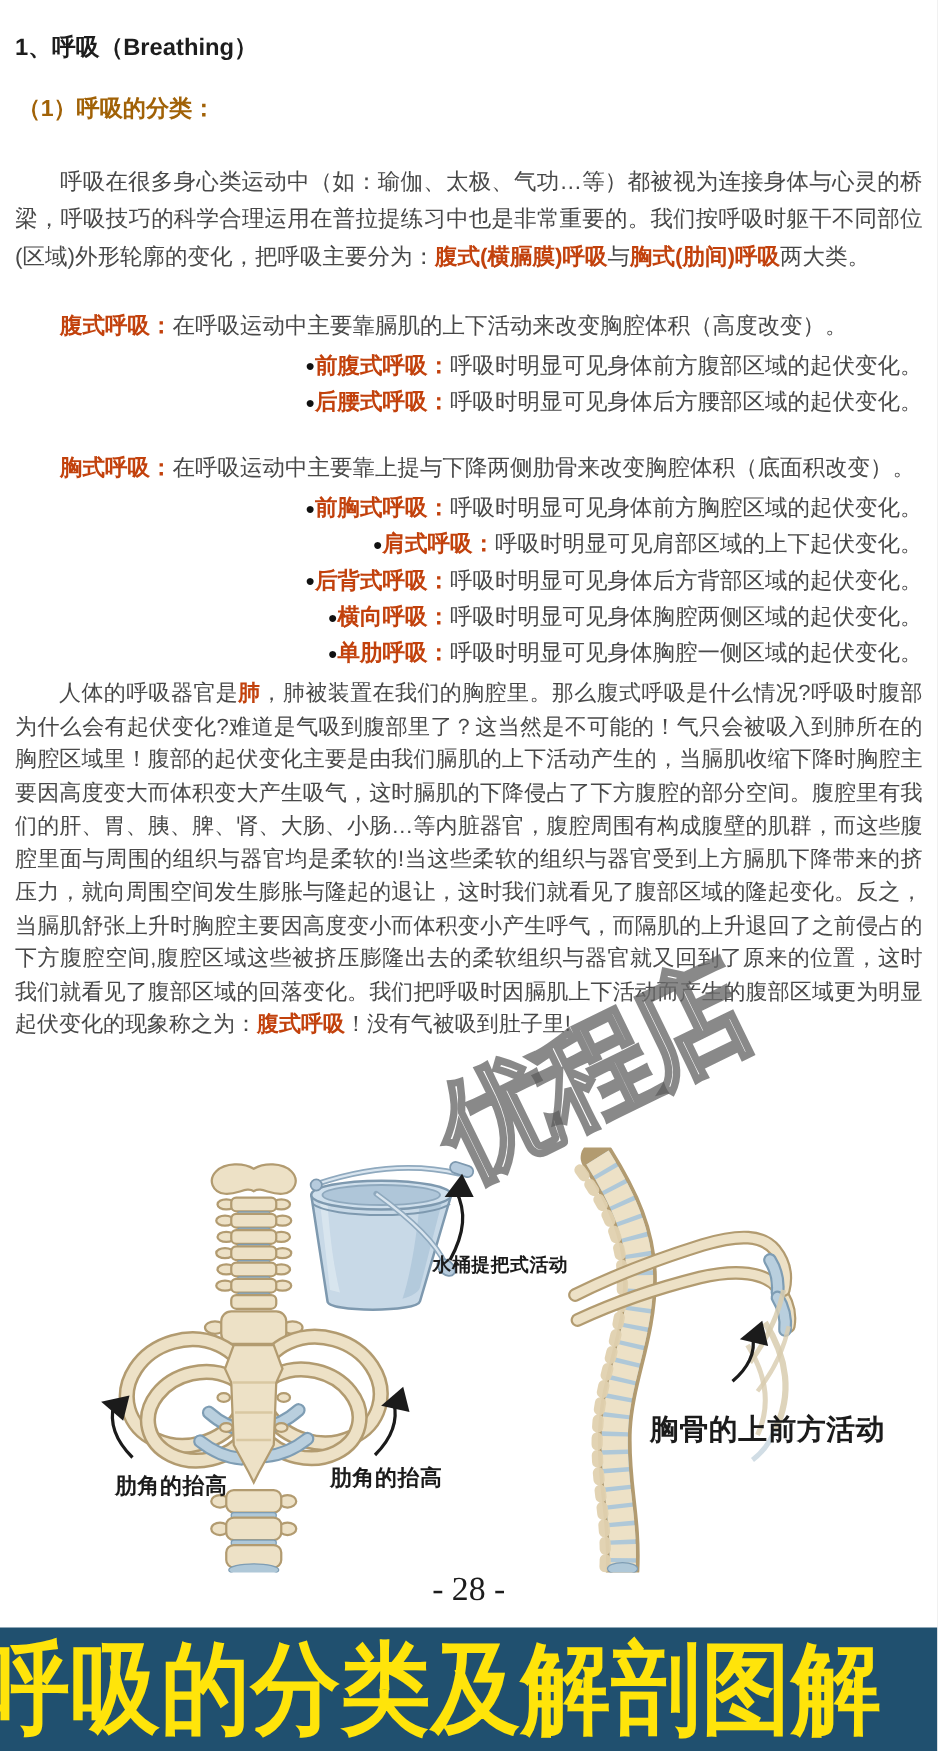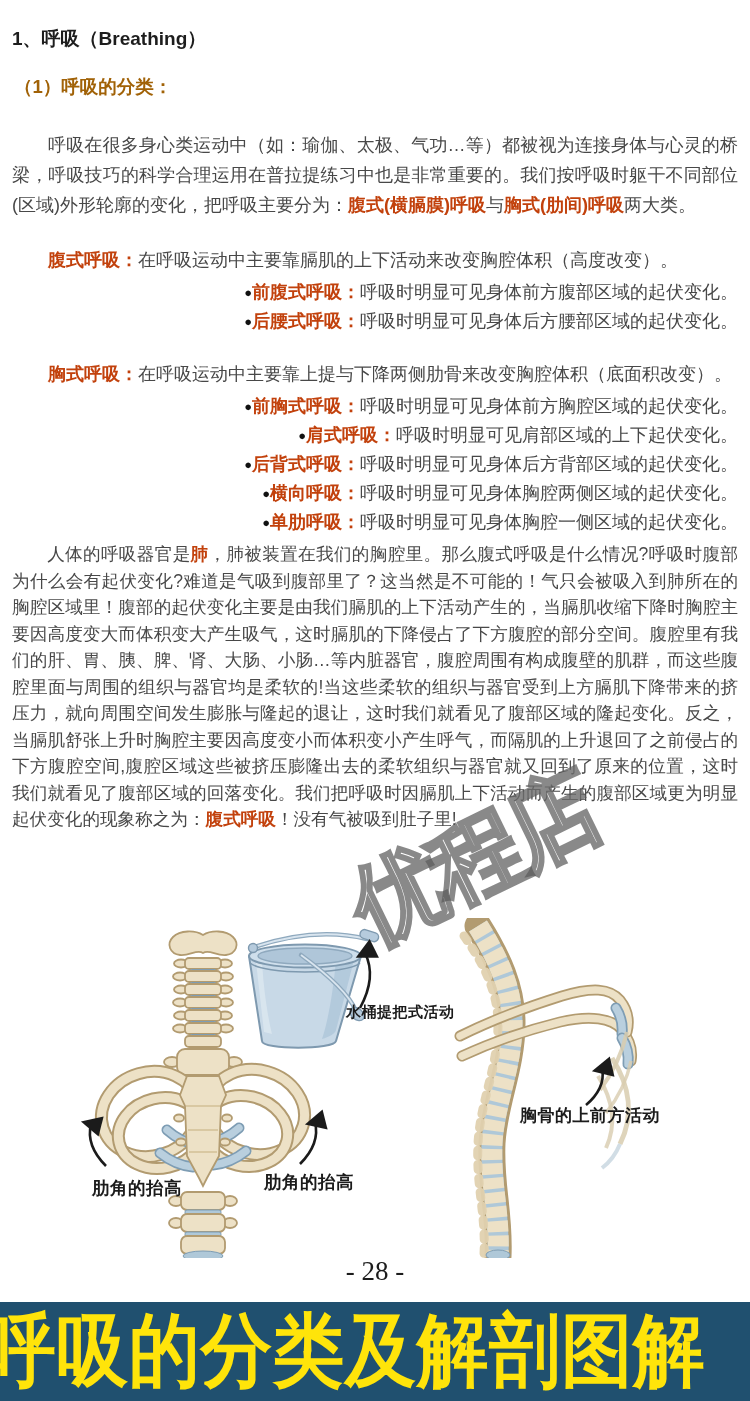--- a/index.html
+++ b/index.html
@@ -24,21 +24,21 @@
   ul.blist{list-style:none;margin:3px 0 0 0;padding:0 0 0 43px;text-align:right;}
   ul.blist li{font-size:18px;line-height:28px;color:#484848;white-space:nowrap;}
   .dot{display:inline-block;width:35px;font-size:13px;color:#111;vertical-align:1px;}
   .long{margin-top:4px;font-size:17.6px;line-height:26.5px;}
   
   .figure{position:absolute;left:0;top:918px;width:750px;height:340px;}
   .fig-label{position:absolute;font-weight:700;color:#1b1b1b;white-space:nowrap;letter-spacing:0.5px;}
   .lbl-bucket{left:346px;top:85px;font-size:15px;}
   .lbl-rib-left{left:92px;top:258px;font-size:17.5px;}
   .lbl-rib-right{left:264px;top:252px;font-size:17.5px;}
-  .lbl-sternum{left:520px;top:186px;font-size:17px;text-align:center;}
+  .lbl-sternum{left:520px;top:210px;font-size:23px;text-align:center;}
   
   .watermark{
     position:absolute;left:378px;top:862px;z-index:5;
     font-size:92px;line-height:96px;font-weight:700;white-space:nowrap;
     letter-spacing:-6px;
     color:rgba(255,255,255,0.30);
     -webkit-text-stroke:3px rgba(92,92,92,0.72);
     transform:rotate(-26deg);transform-origin:0 96px;
     pointer-events:none;
   }

